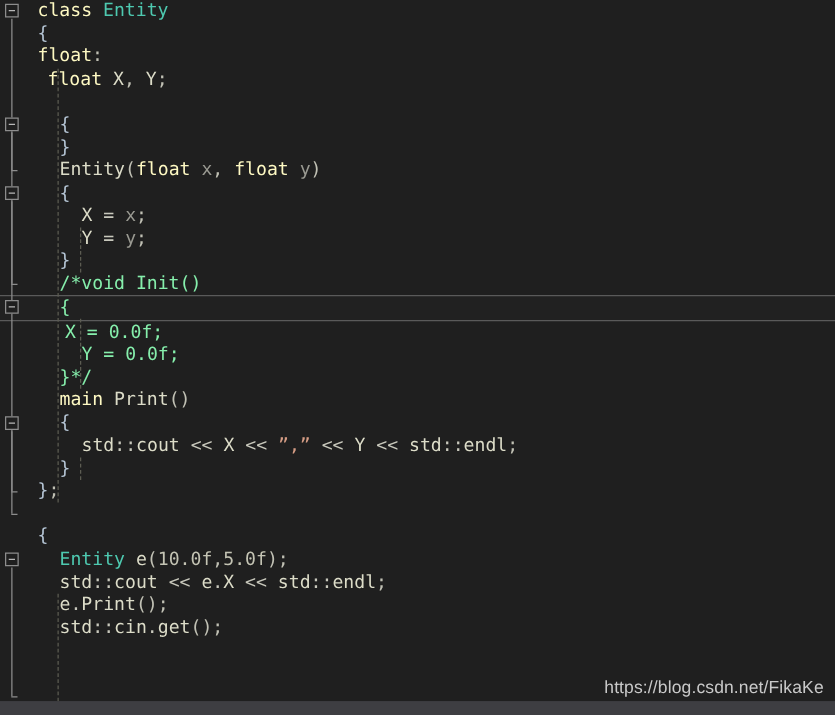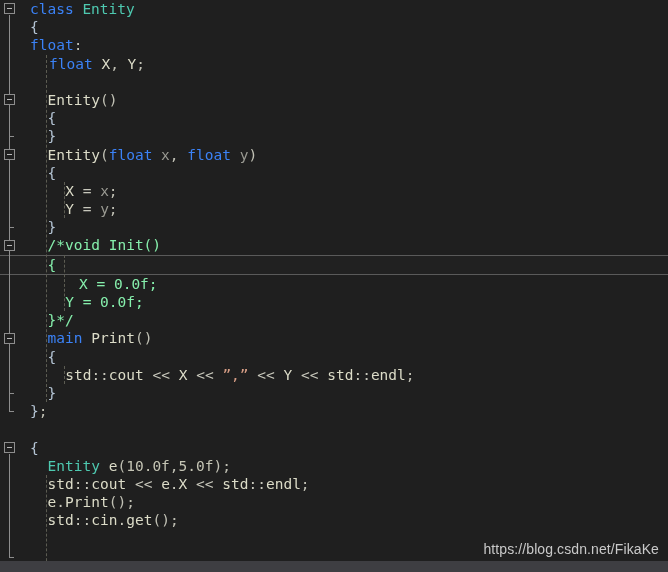--- a/index.html
+++ b/index.html
@@ -49,21 +49,21 @@
     background: #212121;
     border-top: 1px solid #5a5a5a;
     border-bottom: 1px solid #5a5a5a;
     height: 20.2px;
     line-height: 18.2px;
   }
 
   .code-text { display: inline-block; }
 
   
-  .kw   { color: #3b82f6; }            
+  .kw   { color: #fef9c3; }            
   .type { color: #4ec9b0; }            
   .fn   { color: #dcdcc8; }            
   .id   { color: #dcdcc8; }            
   .param{ color: #9a9a92; }            
   .brace{ color: #b4c4d4; }            
   .op   { color: #c8c8bc; }            
   .num  { color: #c4c4b4; }            
   .str  { color: #d69d85; }            
   .cmt  { color: #86efac; }            
   .punc { color: #c0c0b4; }
@@ -153,33 +153,32 @@
 </style>
 </head>
 <body>
 
 <div id="editor">
 
   <div id="code-surface">
       <div class="code-line"><span class="code-text" style="margin-left: 0px;"><span class="kw">class</span><span class="punc"> </span><span class="type">Entity</span></span></div>
       <div class="code-line"><span class="code-text" style="margin-left: 0px;"><span class="brace">{</span></span></div>
       <div class="code-line"><span class="code-text" style="margin-left: 0px;"><span class="kw">float</span><span class="punc">:</span></span></div>
-      <div class="code-line"><span class="code-text" style="margin-left: 19px;"><span class="kw">float</span><span class="punc"> </span><span class="id">X</span><span class="punc">,</span><span class="punc"> </span><span class="id">Y</span><span class="punc">;</span></span></div>
+      <div class="code-line"><span class="code-text" style="margin-left: 8px;"><span class="kw">float</span><span class="punc"> </span><span class="id">X</span><span class="punc">,</span><span class="punc"> </span><span class="id">Y</span><span class="punc">;</span></span></div>
       <div class="code-line"><span class="code-text" style="margin-left: 0px;"></span></div>
-      <div class="code-line"><span class="code-text" style="margin-left: 17.6px;"><span class="fn">Entity</span><span class="punc">()</span></span></div>
       <div class="code-line"><span class="code-text" style="margin-left: 17.6px;"><span class="brace">{</span></span></div>
       <div class="code-line"><span class="code-text" style="margin-left: 17.6px;"><span class="brace">}</span></span></div>
       <div class="code-line"><span class="code-text" style="margin-left: 17.6px;"><span class="fn">Entity</span><span class="punc">(</span><span class="kw">float</span><span class="punc"> </span><span class="param">x</span><span class="punc">,</span><span class="punc"> </span><span class="kw">float</span><span class="punc"> </span><span class="param">y</span><span class="punc">)</span></span></div>
       <div class="code-line"><span class="code-text" style="margin-left: 17.6px;"><span class="brace">{</span></span></div>
       <div class="code-line"><span class="code-text" style="margin-left: 35.2px;"><span class="id">X</span><span class="punc"> </span><span class="op">=</span><span class="punc"> </span><span class="param">x</span><span class="punc">;</span></span></div>
       <div class="code-line"><span class="code-text" style="margin-left: 35.2px;"><span class="id">Y</span><span class="punc"> </span><span class="op">=</span><span class="punc"> </span><span class="param">y</span><span class="punc">;</span></span></div>
       <div class="code-line"><span class="code-text" style="margin-left: 17.6px;"><span class="brace">}</span></span></div>
       <div class="code-line"><span class="code-text" style="margin-left: 17.6px;"><span class="cmt">/*void Init()</span></span></div>
       <div class="code-line current"><span class="code-text" style="margin-left: 17.6px;"><span class="cmt">{</span></span></div>
-      <div class="code-line"><span class="code-text" style="margin-left: 49px;"><span class="cmt">X = 0.0f;</span></span></div>
+      <div class="code-line"><span class="code-text" style="margin-left: 22px;"><span class="cmt">X = 0.0f;</span></span></div>
       <div class="code-line"><span class="code-text" style="margin-left: 35.2px;"><span class="cmt">Y = 0.0f;</span></span></div>
       <div class="code-line"><span class="code-text" style="margin-left: 17.6px;"><span class="cmt">}*/</span></span></div>
       <div class="code-line"><span class="code-text" style="margin-left: 17.6px;"><span class="kw">main</span><span class="punc"> </span><span class="fn">Print</span><span class="punc">()</span></span></div>
       <div class="code-line"><span class="code-text" style="margin-left: 17.6px;"><span class="brace">{</span></span></div>
       <div class="code-line"><span class="code-text" style="margin-left: 35.2px;"><span class="id">std</span><span class="op">::</span><span class="id">cout</span><span class="punc"> </span><span class="op">&lt;&lt;</span><span class="punc"> </span><span class="id">X</span><span class="punc"> </span><span class="op">&lt;&lt;</span><span class="punc"> </span><span class="str">”,”</span><span class="punc"> </span><span class="op">&lt;&lt;</span><span class="punc"> </span><span class="id">Y</span><span class="punc"> </span><span class="op">&lt;&lt;</span><span class="punc"> </span><span class="id">std</span><span class="op">::</span><span class="id">endl</span><span class="punc">;</span></span></div>
       <div class="code-line"><span class="code-text" style="margin-left: 17.6px;"><span class="brace">}</span></span></div>
       <div class="code-line"><span class="code-text" style="margin-left: 0px;"><span class="brace">}</span><span class="punc">;</span></span></div>
       <div class="code-line"><span class="code-text" style="margin-left: 0px;"></span></div>
       <div class="code-line"><span class="code-text" style="margin-left: 0px;"><span class="brace">{</span></span></div>
       <div class="code-line"><span class="code-text" style="margin-left: 17.6px;"><span class="type">Entity</span><span class="punc"> </span><span class="id">e</span><span class="punc">(</span><span class="num">10.0f</span><span class="punc">,</span><span class="num">5.0f</span><span class="punc">)</span><span class="punc">;</span></span></div>

